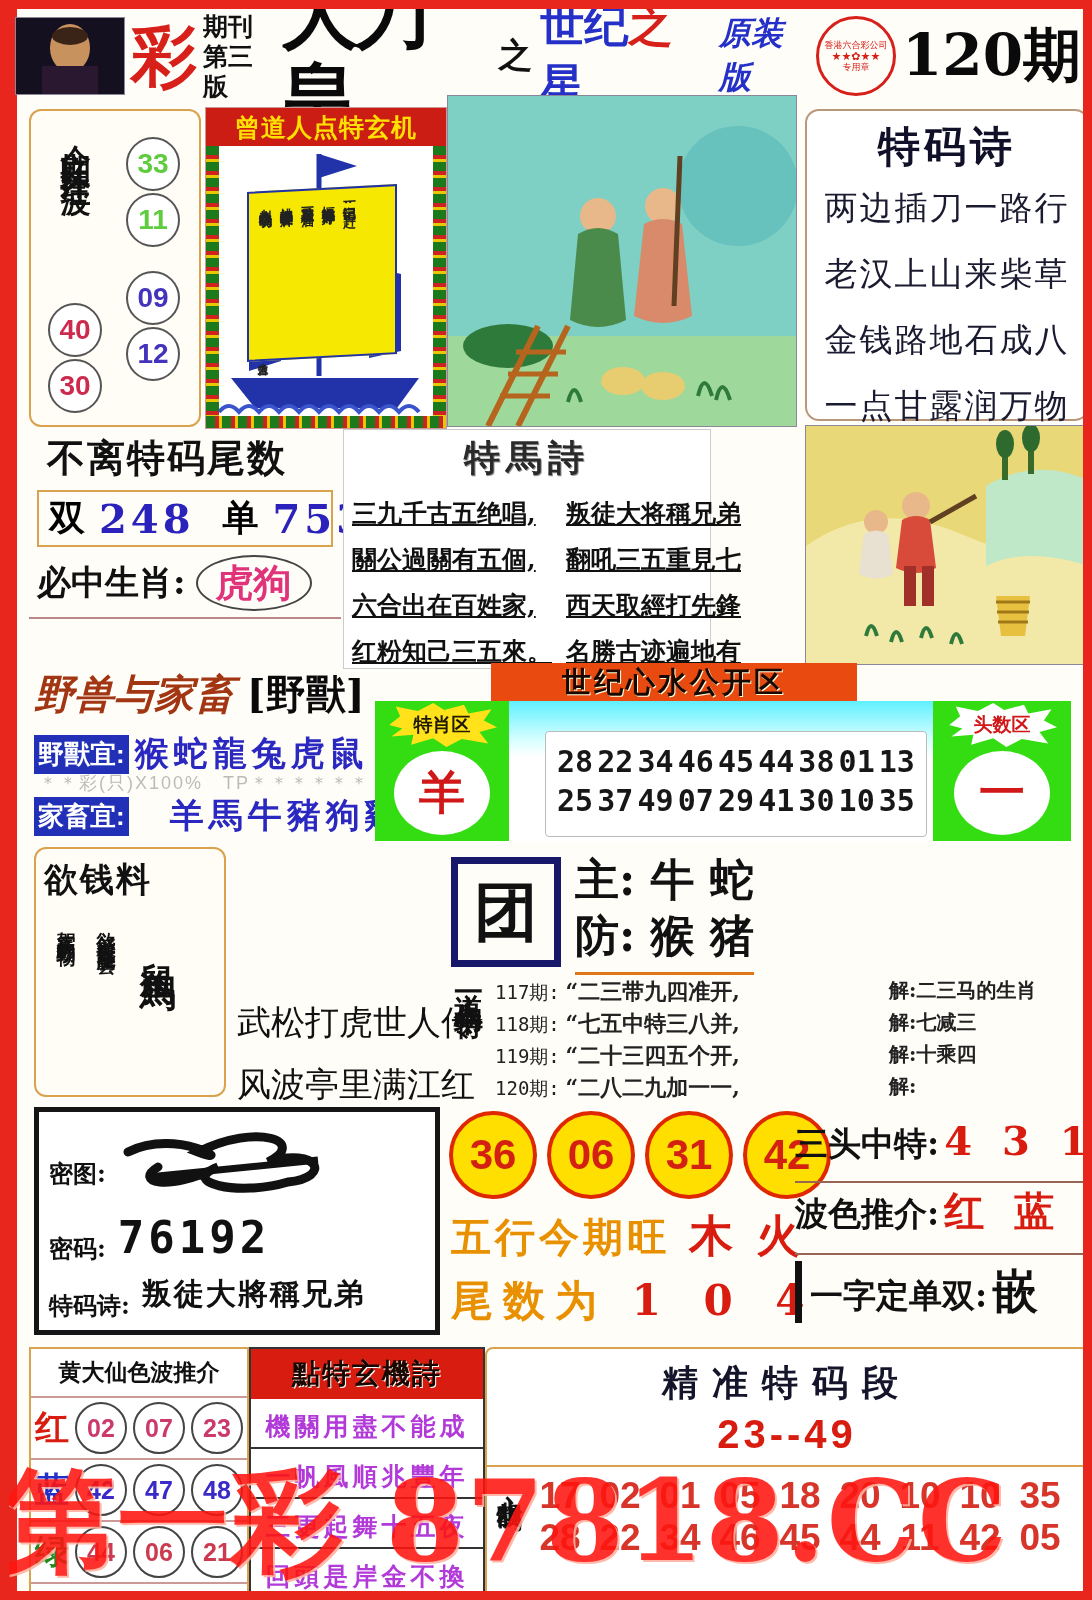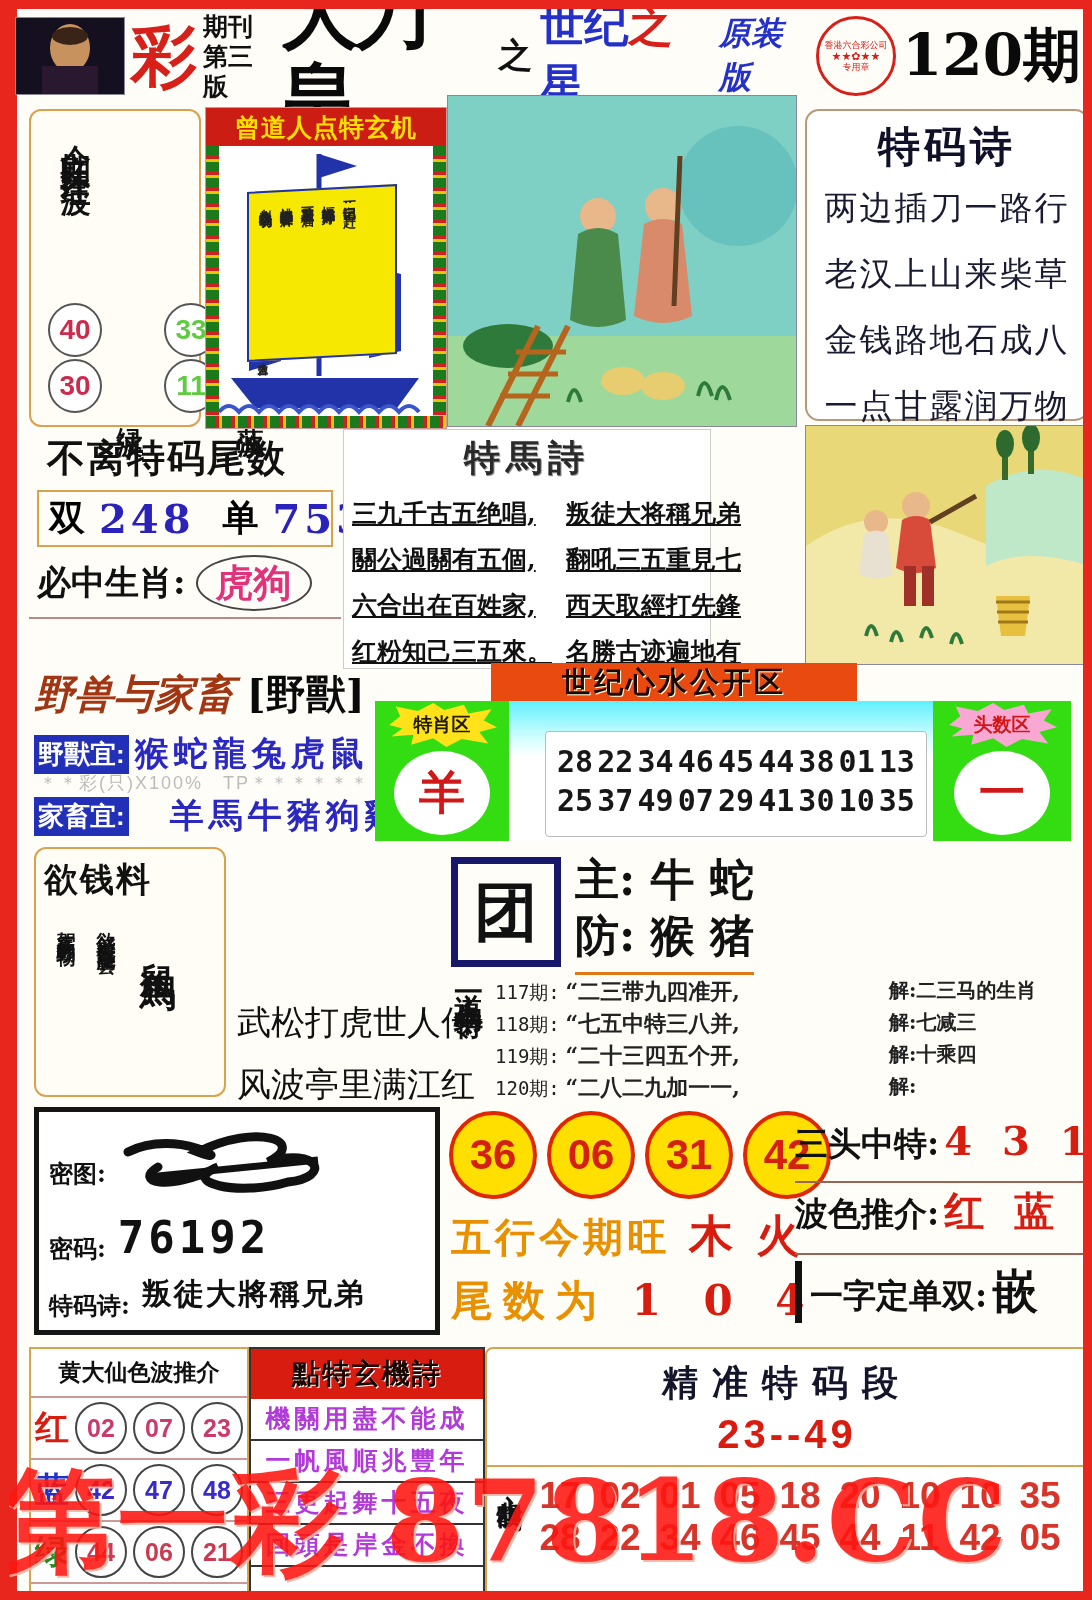--- a/index.html
+++ b/index.html
@@ -24,21 +24,21 @@
   .seal{width:74px;height:74px;border:3px solid #d8201a;border-radius:50%;color:#d8201a;
         display:flex;flex-direction:column;align-items:center;justify-content:center;font-size:9px;line-height:11px;flex:none;}
   .seal .stars{font-size:11px;color:#d8201a;}
   .issue{font-size:58px;color:#0a0a0a;white-space:nowrap;}
   
   .obox{border:2px solid #d8a24e;border-radius:12px;background:#fffdf6;}
   
   .wave{left:20px;top:100px;width:172px;height:318px;display:flex;padding:10px 6px;box-sizing:border-box;}
   .wave .vt{writing-mode:vertical-rl;font-size:30px;color:#111;font-weight:bold;letter-spacing:8px;height:250px;}
   .wave .lcol{width:76px;display:flex;flex-direction:column;align-items:center;}
-  .wave .rcol{width:80px;display:flex;flex-direction:row;align-items:flex-end;gap:16px;}
+  .wave .rcol{width:80px;display:flex;flex-direction:column;align-items:center;gap:6px;}
   .wlabel{font-size:26px;font-weight:bold;color:#111;writing-mode:vertical-rl;letter-spacing:4px;}
   .circ{display:flex;align-items:center;justify-content:center;width:50px;height:50px;border:2px solid #555;
         border-radius:50%;font-size:28px;font-weight:bold;margin:2px 0;background:#fff;}
   .circ.g{color:#5ecc3e;} .circ.b{color:#4433bb;} .circ.r{color:#cc2b4e;}
   
   .boatbox{left:196px;top:98px;width:240px;height:320px;background:#fff;border:1px solid #c99;}
   .boatttl{height:38px;background:#cc1d14;color:#ffe000;font-size:25px;font-weight:bold;display:flex;
            align-items:center;justify-content:center;letter-spacing:1px;}
   .deco{position:absolute;top:38px;bottom:0;width:13px;
         background:repeating-linear-gradient(180deg,#1c7a1c 0 9px,#cc2222 9px 13px,#e8c800 13px 16px);}
@@ -86,21 +86,21 @@
   .faint{color:#999;font-size:18px;opacity:.65;letter-spacing:2px;}
   
   .pbanner{left:482px;top:654px;width:366px;height:40px;background:#e84a10;color:#180800;font-size:29px;
            font-weight:bold;display:flex;align-items:center;justify-content:center;letter-spacing:3px;
            text-shadow:1px 1px 0 #ffd;}
   .gpanel{top:692px;height:140px;background:#33dd11;display:flex;flex-direction:column;align-items:center;}
   .gpl{left:366px;width:134px;} .gpr{left:924px;width:138px;}
   .burst{margin-top:2px;width:110px;height:44px;display:flex;align-items:center;justify-content:center;
          font-size:19px;font-weight:bold;clip-path:polygon(2% 50%,12% 30%,8% 8%,28% 18%,42% 0%,52% 16%,70% 4%,74% 24%,95% 14%,88% 40%,100% 55%,84% 66%,92% 92%,68% 82%,54% 100%,42% 80%,22% 95%,24% 72%,4% 76%,14% 58%);}
   .burst.y{background:#ffe21a;color:#201a00;}
-  .burst.g2{background:#f9a8d4;color:#d01818;}
+  .burst.g2{background:#ffffff;color:#d01818;}
   .oval{width:96px;height:84px;background:#fff;border-radius:50%;display:flex;align-items:center;justify-content:center;
         font-size:46px;font-weight:bold;color:#d01818;margin-top:4px;}
   .numpanel{left:500px;top:692px;width:424px;height:140px;background:linear-gradient(180deg,#5ff0ff,#d8ffff 28%,#fff 40%);}
   .numcard{position:absolute;left:36px;right:6px;top:30px;bottom:4px;background:#fff;border:1px solid #bbb;
            border-radius:4px;padding:8px 10px;box-sizing:border-box;}
   .numrow{display:flex;gap:2px;margin-top:4px;}
   .numrow .pnum{font-size:30px;font-weight:bold;color:#171717;width:42px;text-align:center;font-family:"DejaVu Sans Mono",monospace;}
   
   .yq{left:25px;top:838px;width:192px;height:250px;padding:8px;box-sizing:border-box;}
   .yq .t{font-size:34px;font-weight:bold;color:#111;letter-spacing:2px;}
@@ -147,21 +147,21 @@
   .hrow{display:flex;align-items:center;gap:4px;padding:4px 4px;border-bottom:2px solid #c99;}
   .hlab{font-size:34px;font-weight:bold;width:38px;}
   .hlab.red{color:#d81d10;} .hlab.blue{color:#2230c8;} .hlab.green{color:#1e8a1e;}
   .hcirc{width:48px;height:48px;border:2px solid #444;border-radius:50%;display:flex;align-items:center;
          justify-content:center;font-size:25px;font-weight:bold;background:#fff;}
   .hr .hcirc{color:#cc3a6a;} .hb .hcirc{color:#3a2ac8;} .hg .hcirc{color:#cc3a50;}
   .diante{left:240px;top:1338px;width:232px;height:256px;background:#fff;border:2px solid #333;}
   .diante .ban{background:#d81d10;color:#1a0800;font-size:28px;font-weight:bold;text-align:center;
                padding:6px 0;letter-spacing:2px;text-shadow:1px 1px 0 #fff;}
   .dline{display:block;color:#b23ad8;font-size:25px;font-weight:bold;letter-spacing:4px;text-align:center;
-         border-bottom:2px solid #333;line-height:40px;}
+         border-bottom:2px solid #333;line-height:40px;margin-top:8px;}
   .jing{left:476px;top:1338px;width:604px;height:256px;border:2px solid #d8a24e;border-radius:8px;background:#fff;
         box-sizing:border-box;}
   .jing .t{font-size:36px;font-weight:bold;color:#14142a;text-align:center;letter-spacing:14px;padding-top:10px;}
   .jing .rg{font-size:40px;font-weight:bold;color:#d81d10;text-align:center;letter-spacing:4px;padding:4px 0 8px 0;
             border-bottom:2px solid #d8a24e;}
   .jbody{display:flex;}
   .jlab{writing-mode:vertical-rl;font-size:25px;font-weight:bold;color:#111;letter-spacing:4px;padding:8px 2px 0 6px;}
   .jrows{flex:1;padding:8px 2px;}
   .jrow{display:flex;}
   .jrow .jnum{font-size:37px;font-weight:bold;color:#d8352a;width:60px;text-align:center;}

